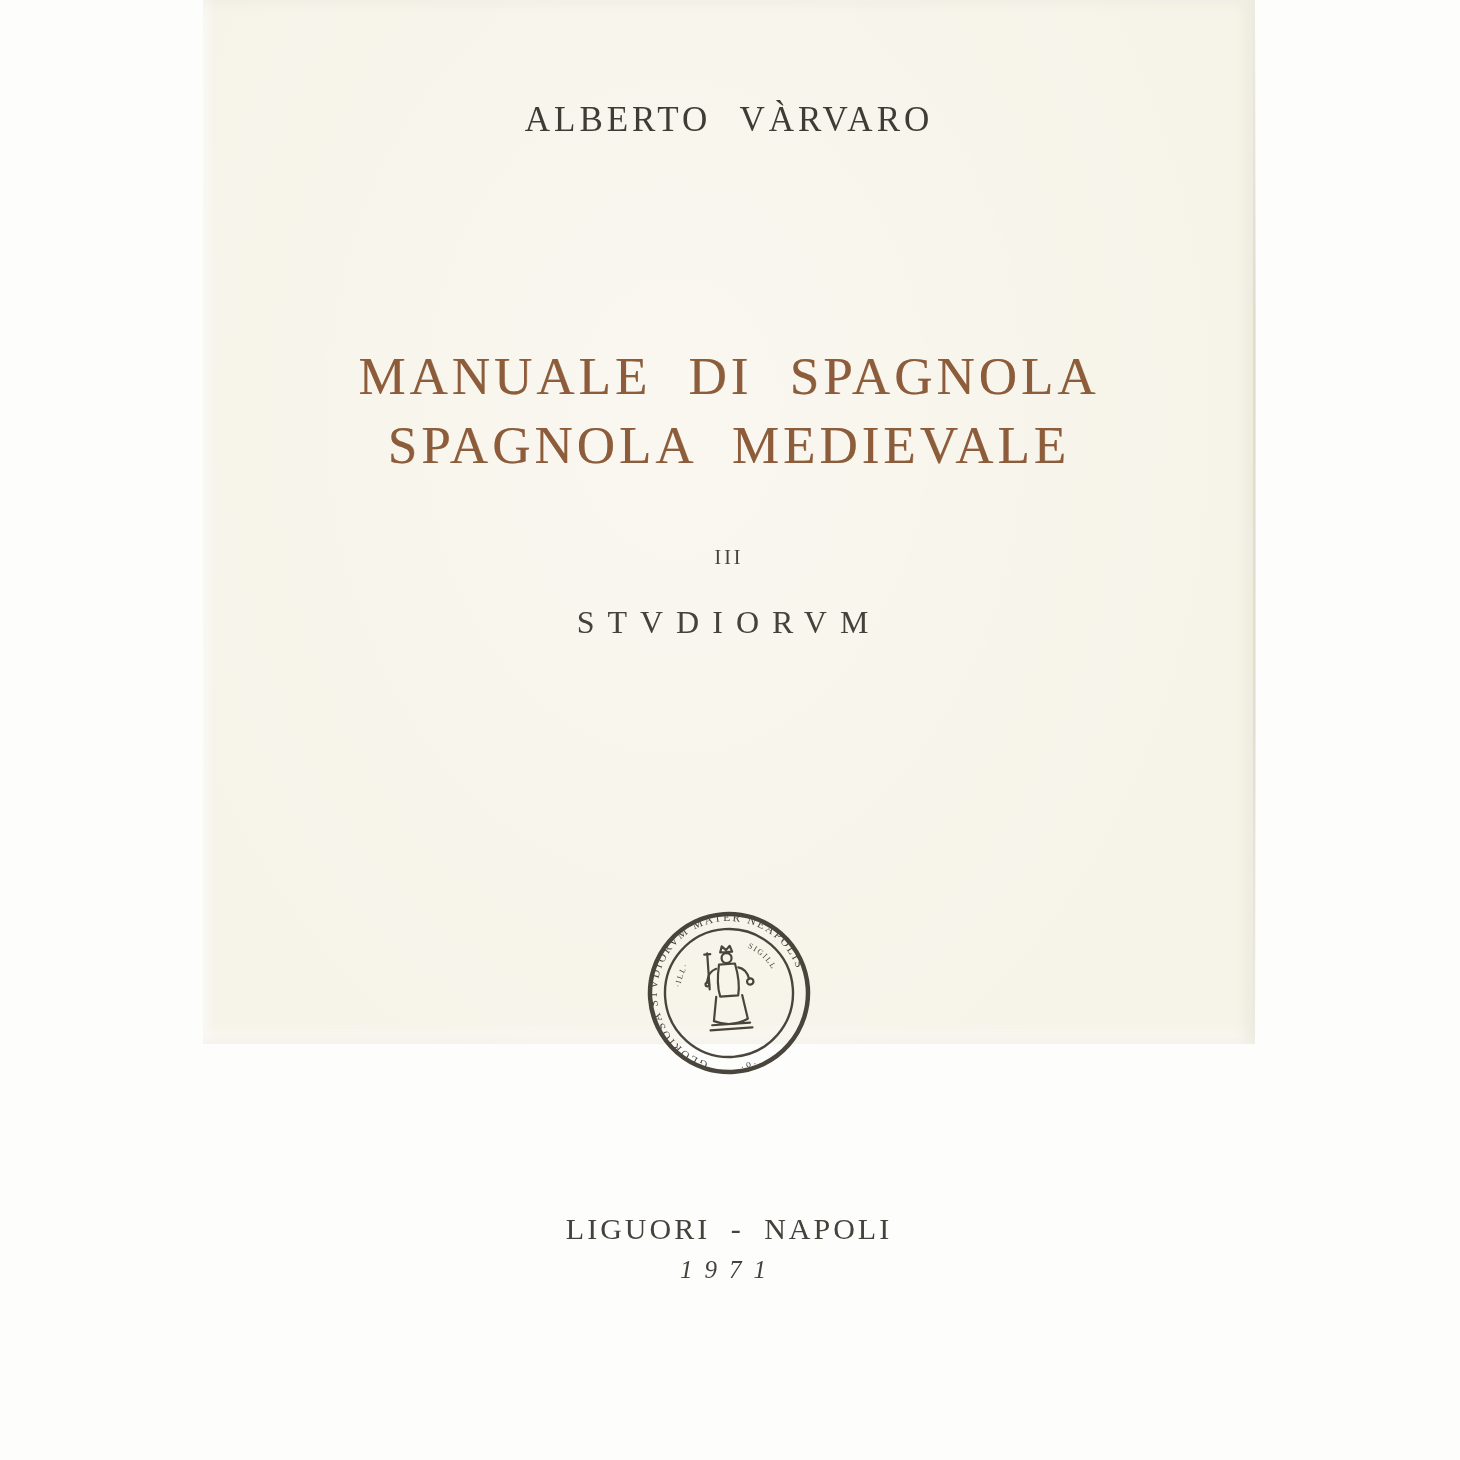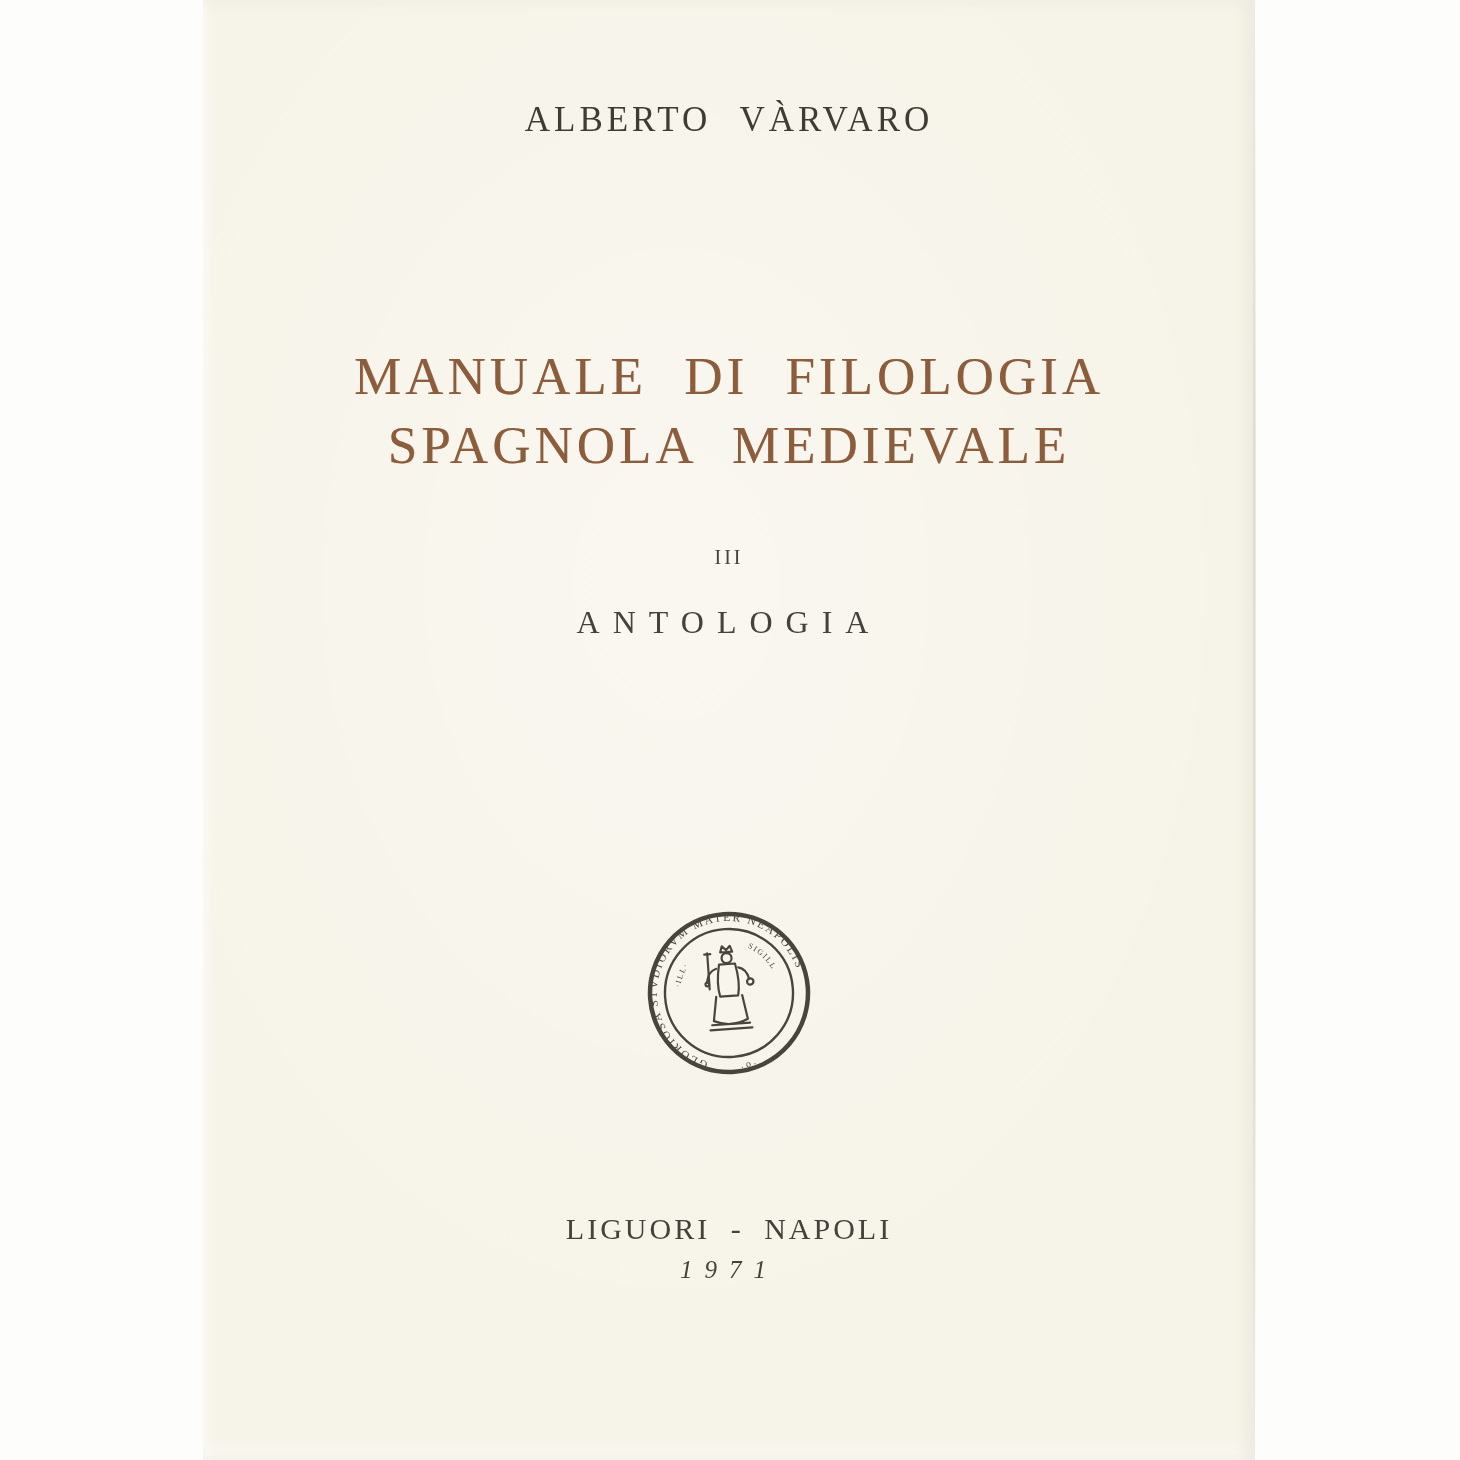--- a/index.html
+++ b/index.html
@@ -13,21 +13,21 @@
   }
   .backdrop {
     position: absolute;
     left: 0; top: 0;
     width: 1460px; height: 1460px;
     background: #fdfdfb;
   }
   .page {
     position: absolute;
     left: 203px; top: 0;
-    width: 1052px; height: 1460px;
+    width: 1052px; height: 1044px;
     box-sizing: border-box;
     padding-right: 30px;
     background:
       radial-gradient(ellipse 900px 1200px at 45% 40%, rgba(255,255,255,0.35), rgba(255,255,255,0) 70%),
       #f6f3e8;
     box-shadow:
       inset -7px 0 14px rgba(180,172,140,0.18),
       inset 4px 0 10px rgba(255,255,255,0.5),
       inset 0 -10px 18px rgba(255,255,255,0.55);
   }
@@ -105,27 +105,27 @@
 </style>
 </head>
 <body>
 
 <div class="backdrop">
   <div class="page">
 
     <div class="centered author-line">ALBERTO VÀRVARO</div>
 
     <div class="centered book-title">
-      <div>MANUALE DI FILOLOGIA</div>
+      <div>MANUALE DI SPAGNOLA</div>
       <div>SPAGNOLA  MEDIEVALE</div>
     </div>
 
     <div class="centered volume-numeral">III</div>
 
-    <div class="centered volume-subtitle">ANTOLOGIA</div>
+    <div class="centered volume-subtitle">STVDIORVM</div>
 
     <div class="seal-wrap">
       <svg width="170" height="170" viewBox="0 0 170 170">
         <defs>
           <path id="legendArc" d="M 85 157 A 72 72 0 0 1 13 85 A 72 72 0 0 1 85 13 A 72 72 0 0 1 157 85 A 72 72 0 0 1 85 157"></path>
           <path id="innerArc" d="M 85 134 A 49 49 0 0 1 36 85 A 49 49 0 0 1 85 36 A 49 49 0 0 1 134 85 A 49 49 0 0 1 85 134"></path>
         </defs>
 
         <circle cx="85" cy="85" r="79" class="seal-ink" stroke-width="4.5"></circle>
         <circle cx="85" cy="85" r="64" class="seal-ink" stroke-width="2.4"></circle>

